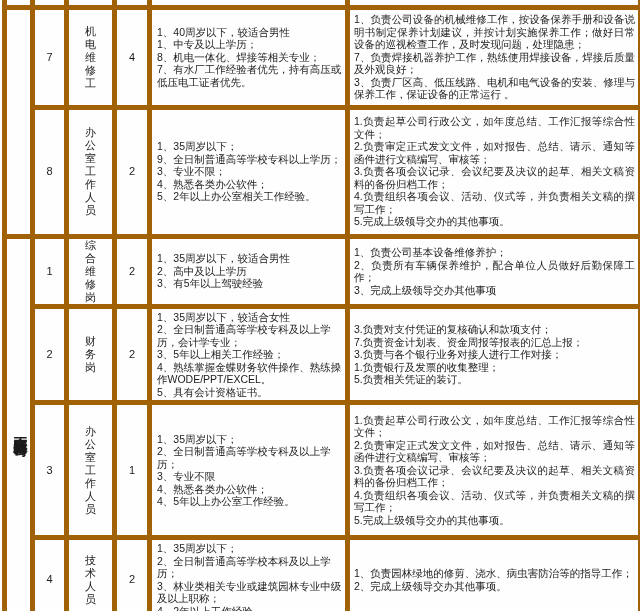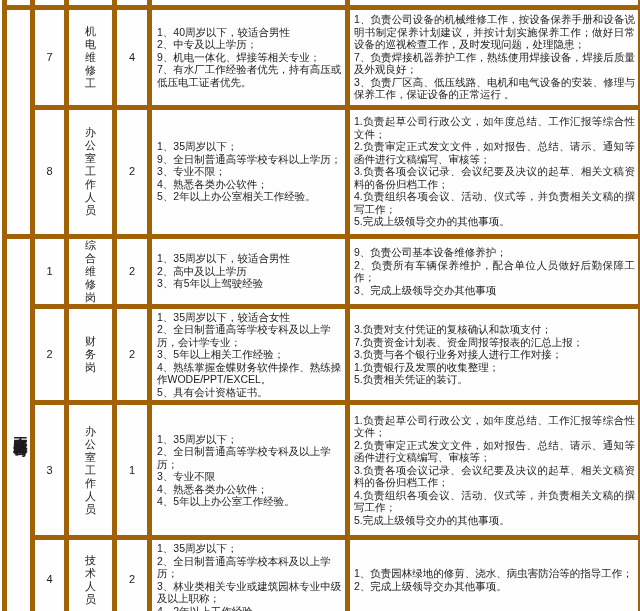--- a/index.html
+++ b/index.html
@@ -55,22 +55,22 @@
 
     <tr class="tr-a">
       <td class="cell-company" rowspan="2">
         <div class="company-text"></div>
       </td>
       <td class="cell-num">7</td>
       <td class="cell-pos">机电维修工</td>
       <td class="cell-num">4</td>
       <td class="cell-req">
         <p>1、40周岁以下，较适合男性</p>
-        <p>2、中专及以上学历；</p>
-        <p>9、机电一体化、焊接等相关专业；</p>
+        <p>1、中专及以上学历；</p>
+        <p>8、机电一体化、焊接等相关专业；</p>
         <p>7、有水厂工作经验者优先，持有高压或低压电工证者优先。</p>
       </td>
       <td class="cell-dut">
         <p>1、负责公司设备的机械维修工作，按设备保养手册和设备说明书制定保养计划建议，并按计划实施保养工作；做好日常设备的巡视检查工作，及时发现问题，处理隐患；</p>
         <p>7、负责焊接机器养护工作，熟练使用焊接设备，焊接后质量及外观良好；</p>
         <p>3、负责厂区高、低压线路、电机和电气设备的安装、修理与保养工作，保证设备的正常运行 。</p>
       </td>
     </tr>
 
     <tr class="tr-b">
@@ -99,21 +99,21 @@
       </td>
       <td class="cell-num">1</td>
       <td class="cell-pos">综合维修岗</td>
       <td class="cell-num">2</td>
       <td class="cell-req">
         <p>1、35周岁以下，较适合男性</p>
         <p>2、高中及以上学历</p>
         <p>3、有5年以上驾驶经验</p>
       </td>
       <td class="cell-dut">
-        <p>9、负责公司基本设备维修养护；</p>
+        <p>1、负责公司基本设备维修养护；</p>
         <p>2、负责所有车辆保养维护，配合单位人员做好后勤保障工作；</p>
         <p>3、完成上级领导交办其他事项</p>
       </td>
     </tr>
 
     <tr class="tr-d">
       <td class="cell-num">2</td>
       <td class="cell-pos">财务岗</td>
       <td class="cell-num">2</td>
       <td class="cell-req">

